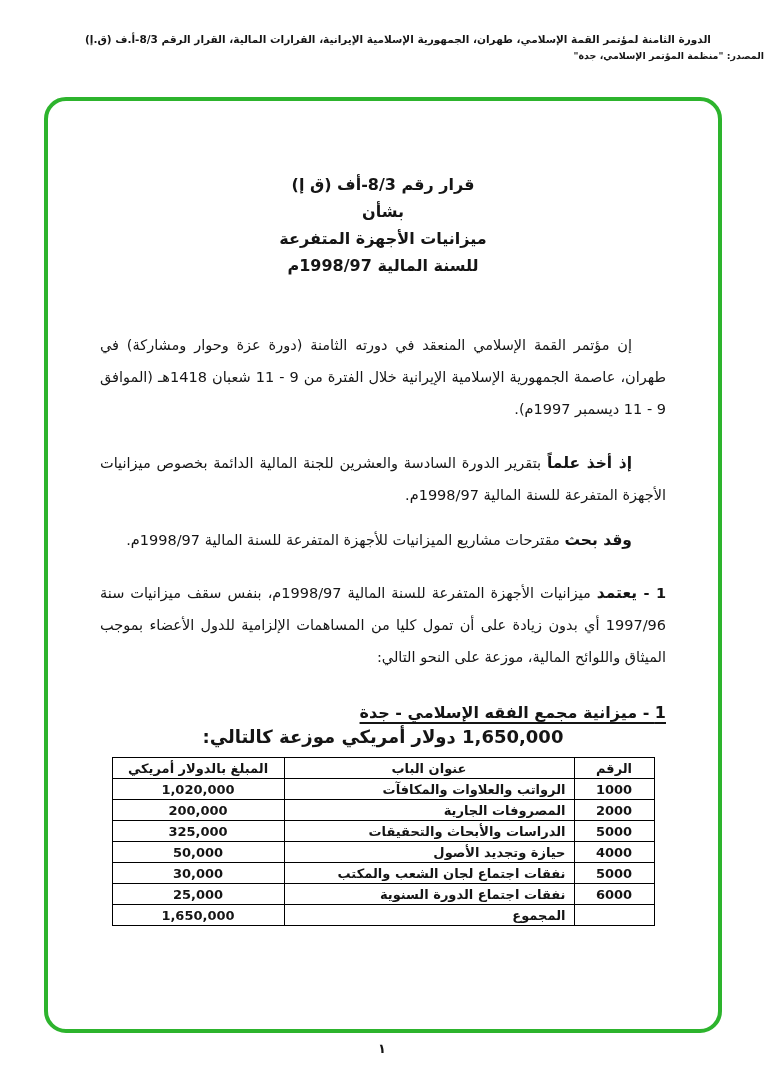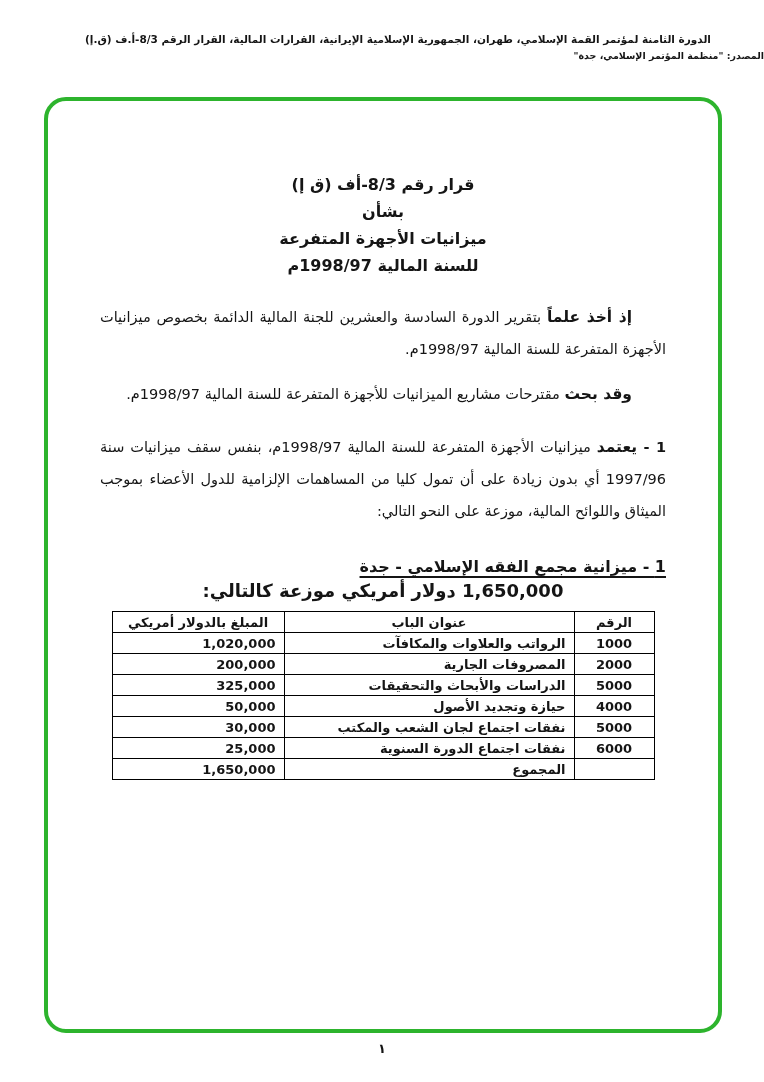--- a/index.html
+++ b/index.html
@@ -78,21 +78,21 @@
     border: 1.5px solid #000;
     font-size: 13px;
     font-weight: bold;
     padding: 1px 8px;
     height: 21px;
     vertical-align: middle;
   }
   .budget-table th { text-align: center; }
   .budget-table td.code   { width: 80px;  text-align: center; }
   .budget-table td.title  { width: 290px; text-align: right; }
-  .budget-table td.amount { width: 172px; }
+  .budget-table td.amount { width: 172px; text-align: center; }
   .budget-table th.col-code   { width: 80px; }
   .budget-table th.col-title  { width: 290px; }
   .budget-table th.col-amount { width: 172px; }
   .page-footer {
     margin-top: 8px;
     text-align: center;
     font-size: 13px;
     font-weight: bold;
   }
 </style>
@@ -108,20 +108,21 @@
 
 <main class="frame">
 
   <div class="title-block">
     <div>قرار رقم 8/3-أف (ق إ)</div>
     <div>بشأن</div>
     <div>ميزانيات الأجهزة المتفرعة</div>
     <div>للسنة المالية 1998/97م</div>
   </div>
 
+  <p class="para p1">إن مؤتمر القمة الإسلامي المنعقد في دورته الثامنة (دورة عزة وحوار ومشاركة) في طهران، عاصمة الجمهورية الإسلامية الإيرانية خلال الفترة من 9 - 11 شعبان 1418هـ (الموافق 9 - 11 ديسمبر 1997م).</p>
 
   <p class="para p2"><b class="lead">إذ أخذ علماً</b><span> بتقرير الدورة السادسة والعشرين للجنة المالية الدائمة بخصوص ميزانيات الأجهزة المتفرعة للسنة المالية 1998/97م.</span></p>
 
   <p class="para p3"><b class="lead">وقد بحث</b><span> مقترحات مشاريع الميزانيات للأجهزة المتفرعة للسنة المالية 1998/97م.</span></p>
 
   <p class="para item"><span class="marker">1 - </span><b class="lead">يعتمد</b><span> ميزانيات الأجهزة المتفرعة للسنة المالية 1998/97م، بنفس سقف ميزانيات سنة 1997/96 أي بدون زيادة على أن تمول كليا من المساهمات الإلزامية للدول الأعضاء بموجب الميثاق واللوائح المالية، موزعة على النحو التالي:</span></p>
 
   <div class="section-heading">
     <span class="underlined">1 - ميزانية مجمع الفقه الإسلامي - جدة</span>
   </div>

